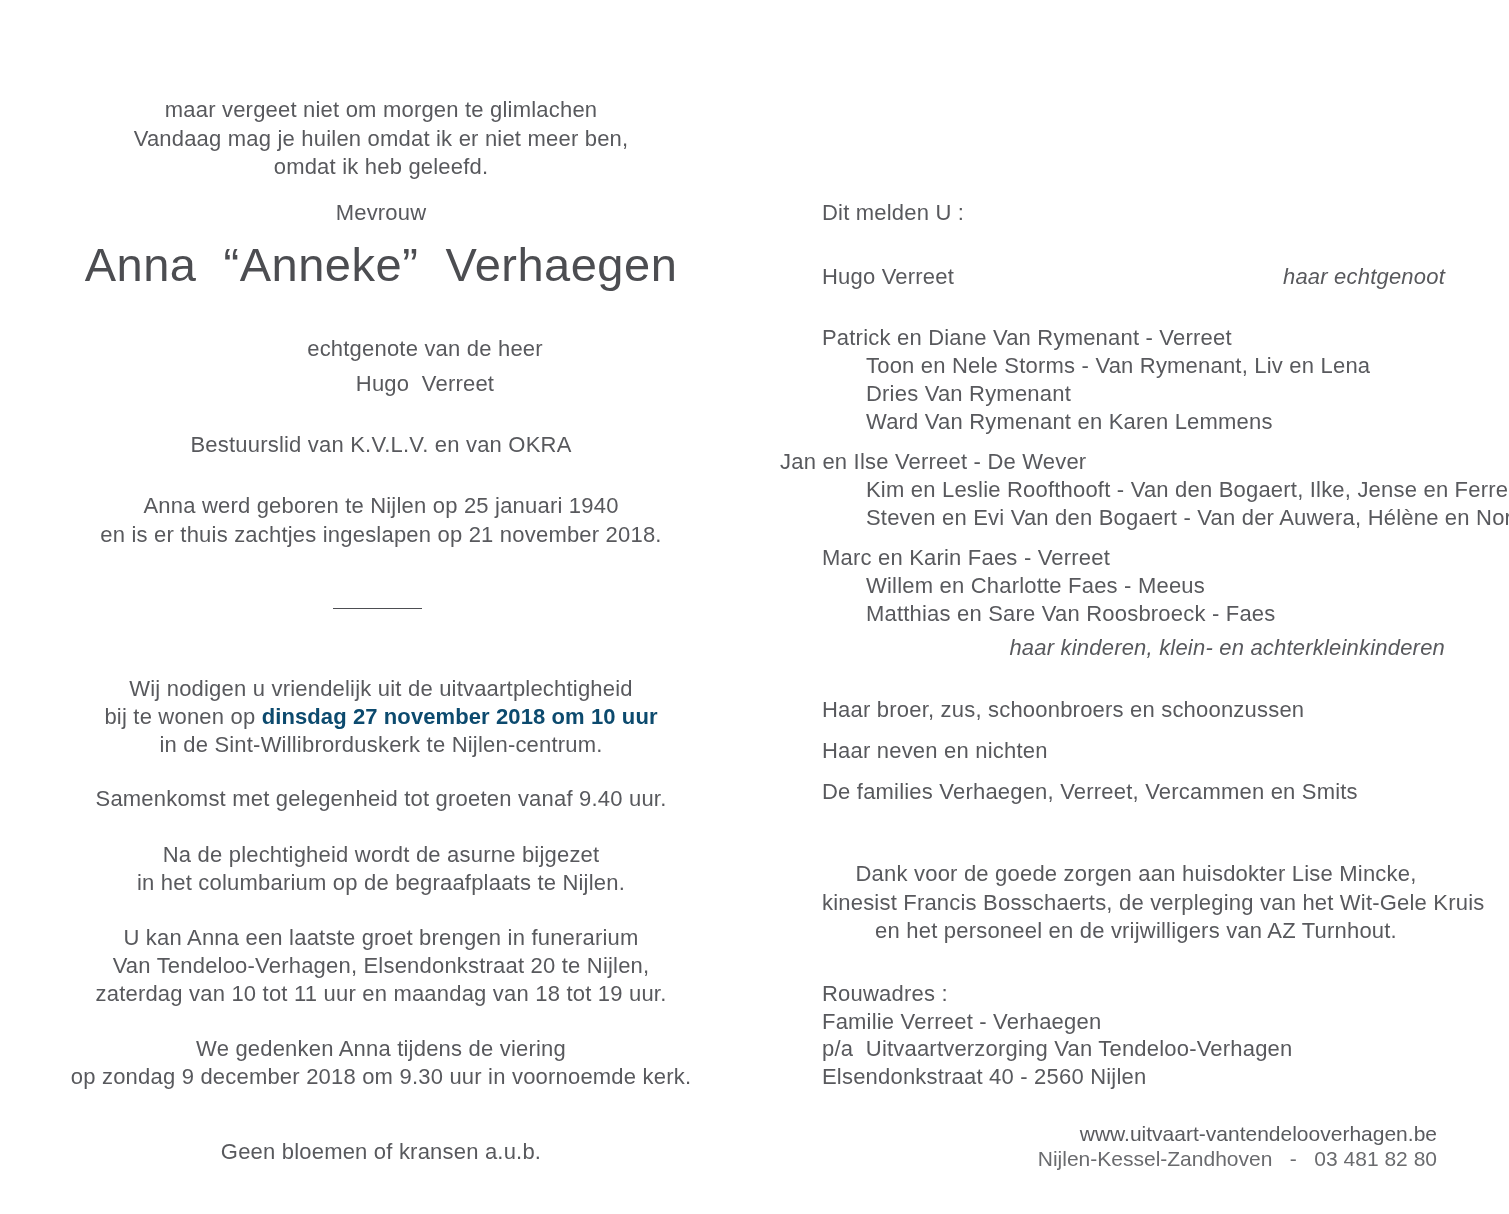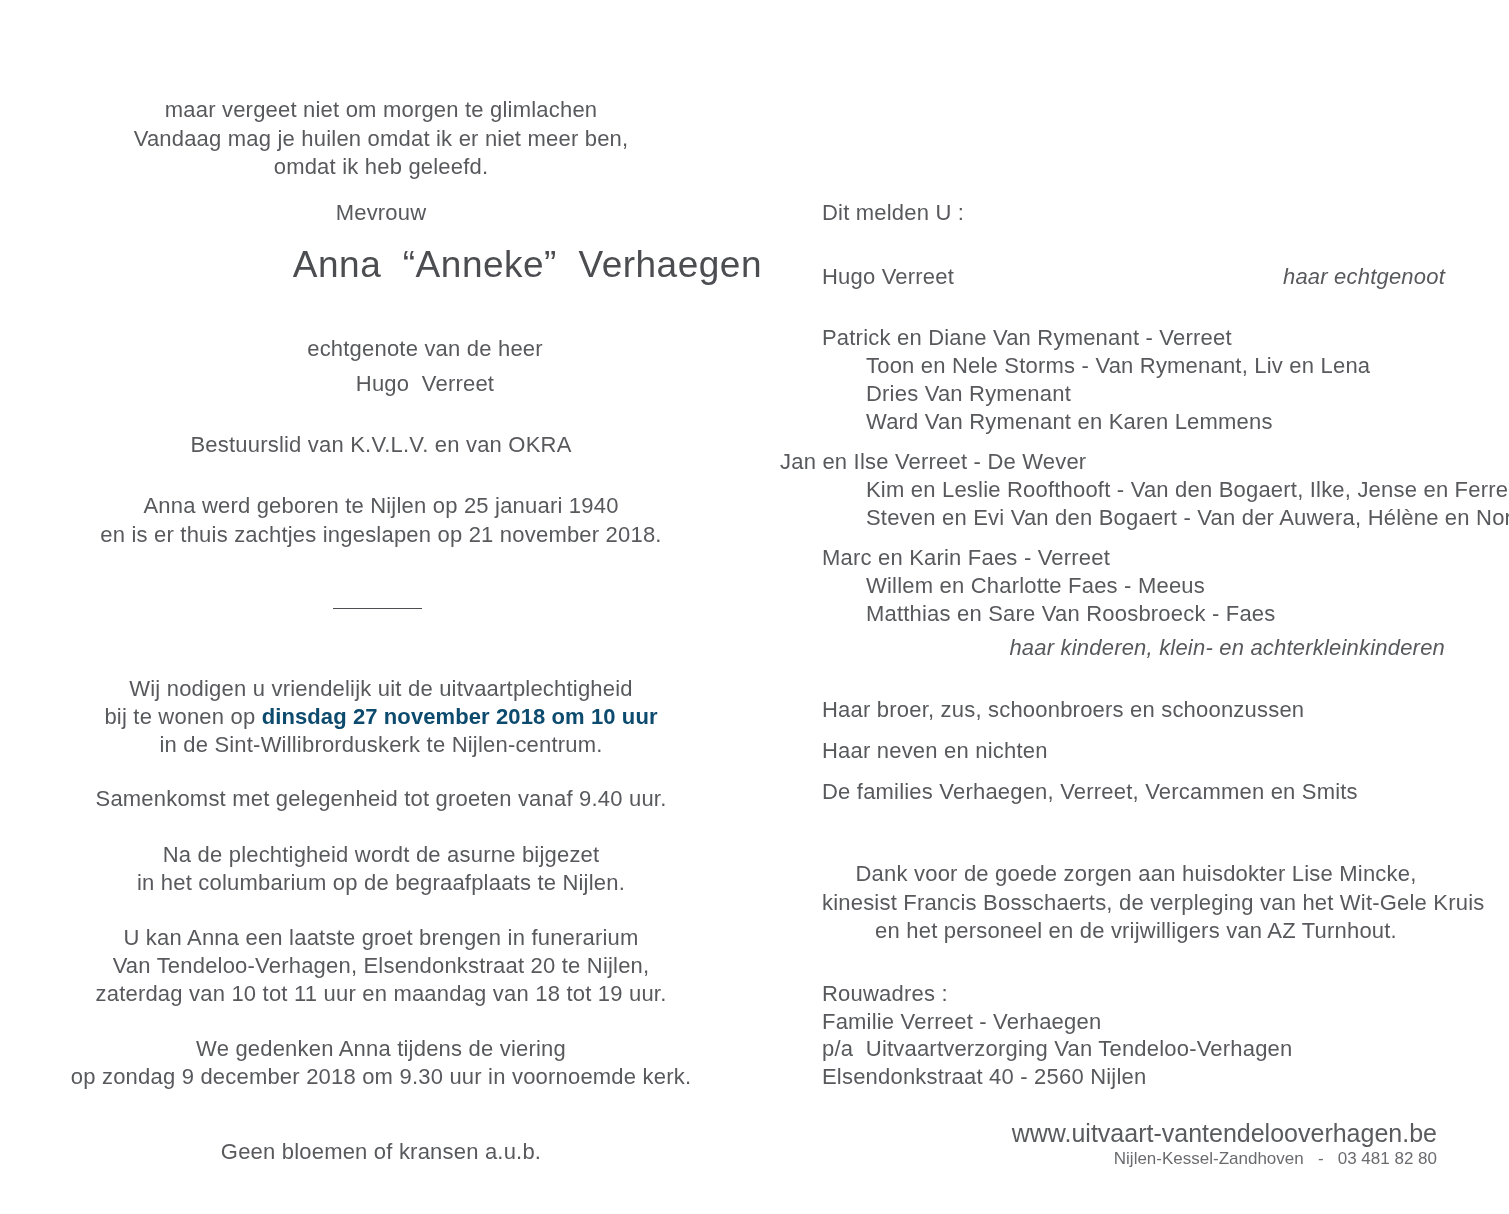--- a/index.html
+++ b/index.html
@@ -10,21 +10,21 @@
     font-family: "Liberation Sans", "DejaVu Sans", sans-serif;
     color: #58595d;
     overflow: hidden;
   }
   .abs { position: absolute; }
   .line { white-space: pre; }
   .centered { text-align: center; }
   .body-text { font-size: 22px; line-height: 28px; font-weight: 400; letter-spacing: 0.2px; }
   .quote        { left: 0; top: 96px;  width: 762px; line-height: 28.5px; }
   .salutation   { left: 0; top: 199px; width: 762px; }
-  .deceased     { left: 0; top: 240px; width: 762px; font-size: 37px; line-height: 50px; color: #4c4d51; letter-spacing: 0.5px; text-align: right; }
+  .deceased     { left: 0; top: 240px; width: 762px; font-size: 47px; line-height: 50px; color: #4c4d51; letter-spacing: 0.5px; }
   .spouse       { left: 0; top: 331px; width: 762px; line-height: 35px; padding-left: 44px; }
   .membership   { left: 0; top: 431px; width: 762px; }
   .life-dates   { left: 0; top: 492px; width: 762px; line-height: 28.5px; }
   .divider      { left: 333px; top: 608px; width: 89px; height: 0; border-top: 1.5px solid #4d4e52; }
   .invitation   { left: 0; top: 675px; width: 762px; line-height: 28px; }
   .invitation b { font-weight: 700; color: #0c4a6e; letter-spacing: 0.1px; }
   .gathering    { left: 0; top: 785px; width: 762px; }
   .columbarium  { left: 0; top: 841px; width: 762px; line-height: 28px; }
   .funerarium   { left: 0; top: 924px; width: 762px; line-height: 28px; }
   .memorial     { left: 0; top: 1035px; width: 762px; line-height: 28px; }
@@ -42,22 +42,22 @@
   .g2-mem  { top: 476px; }
   .g3-head { left: 822px; top: 544px; }
   .g3-mem  { top: 572px; }
   .children-rel { left: 822px; top: 634px; width: 623px; text-align: right; }
   .rel-1 { left: 822px; top: 696px; width: 628px; }
   .rel-2 { left: 822px; top: 737px; width: 628px; }
   .rel-3 { left: 822px; top: 778px; width: 628px; }
   .thanks       { left: 822px; top: 860px; width: 628px; text-align: center; line-height: 28.5px; }
   .mourning     { left: 822px; top: 980px; width: 628px; line-height: 27.5px; }
   .footer       { left: 822px; top: 1121px; width: 615px; text-align: right; }
-  .footer-site  { font-size: 25px; line-height: 25px; color: #5a5b5f; }
-  .footer-loc   { font-size: 17px; line-height: 25px; color: #6a6b6e; }
+  .footer-site  { font-size: 21px; line-height: 25px; color: #5a5b5f; }
+  .footer-loc   { font-size: 21px; line-height: 25px; color: #6a6b6e; }
 </style>
 </head>
 <body>
 
 <div class="abs quote centered body-text">
   <div class="line">maar vergeet niet om morgen te glimlachen</div>
   <div class="line">Vandaag mag je huilen omdat ik er niet meer ben,</div>
   <div class="line">omdat ik heb geleefd.</div>
 </div>
 

